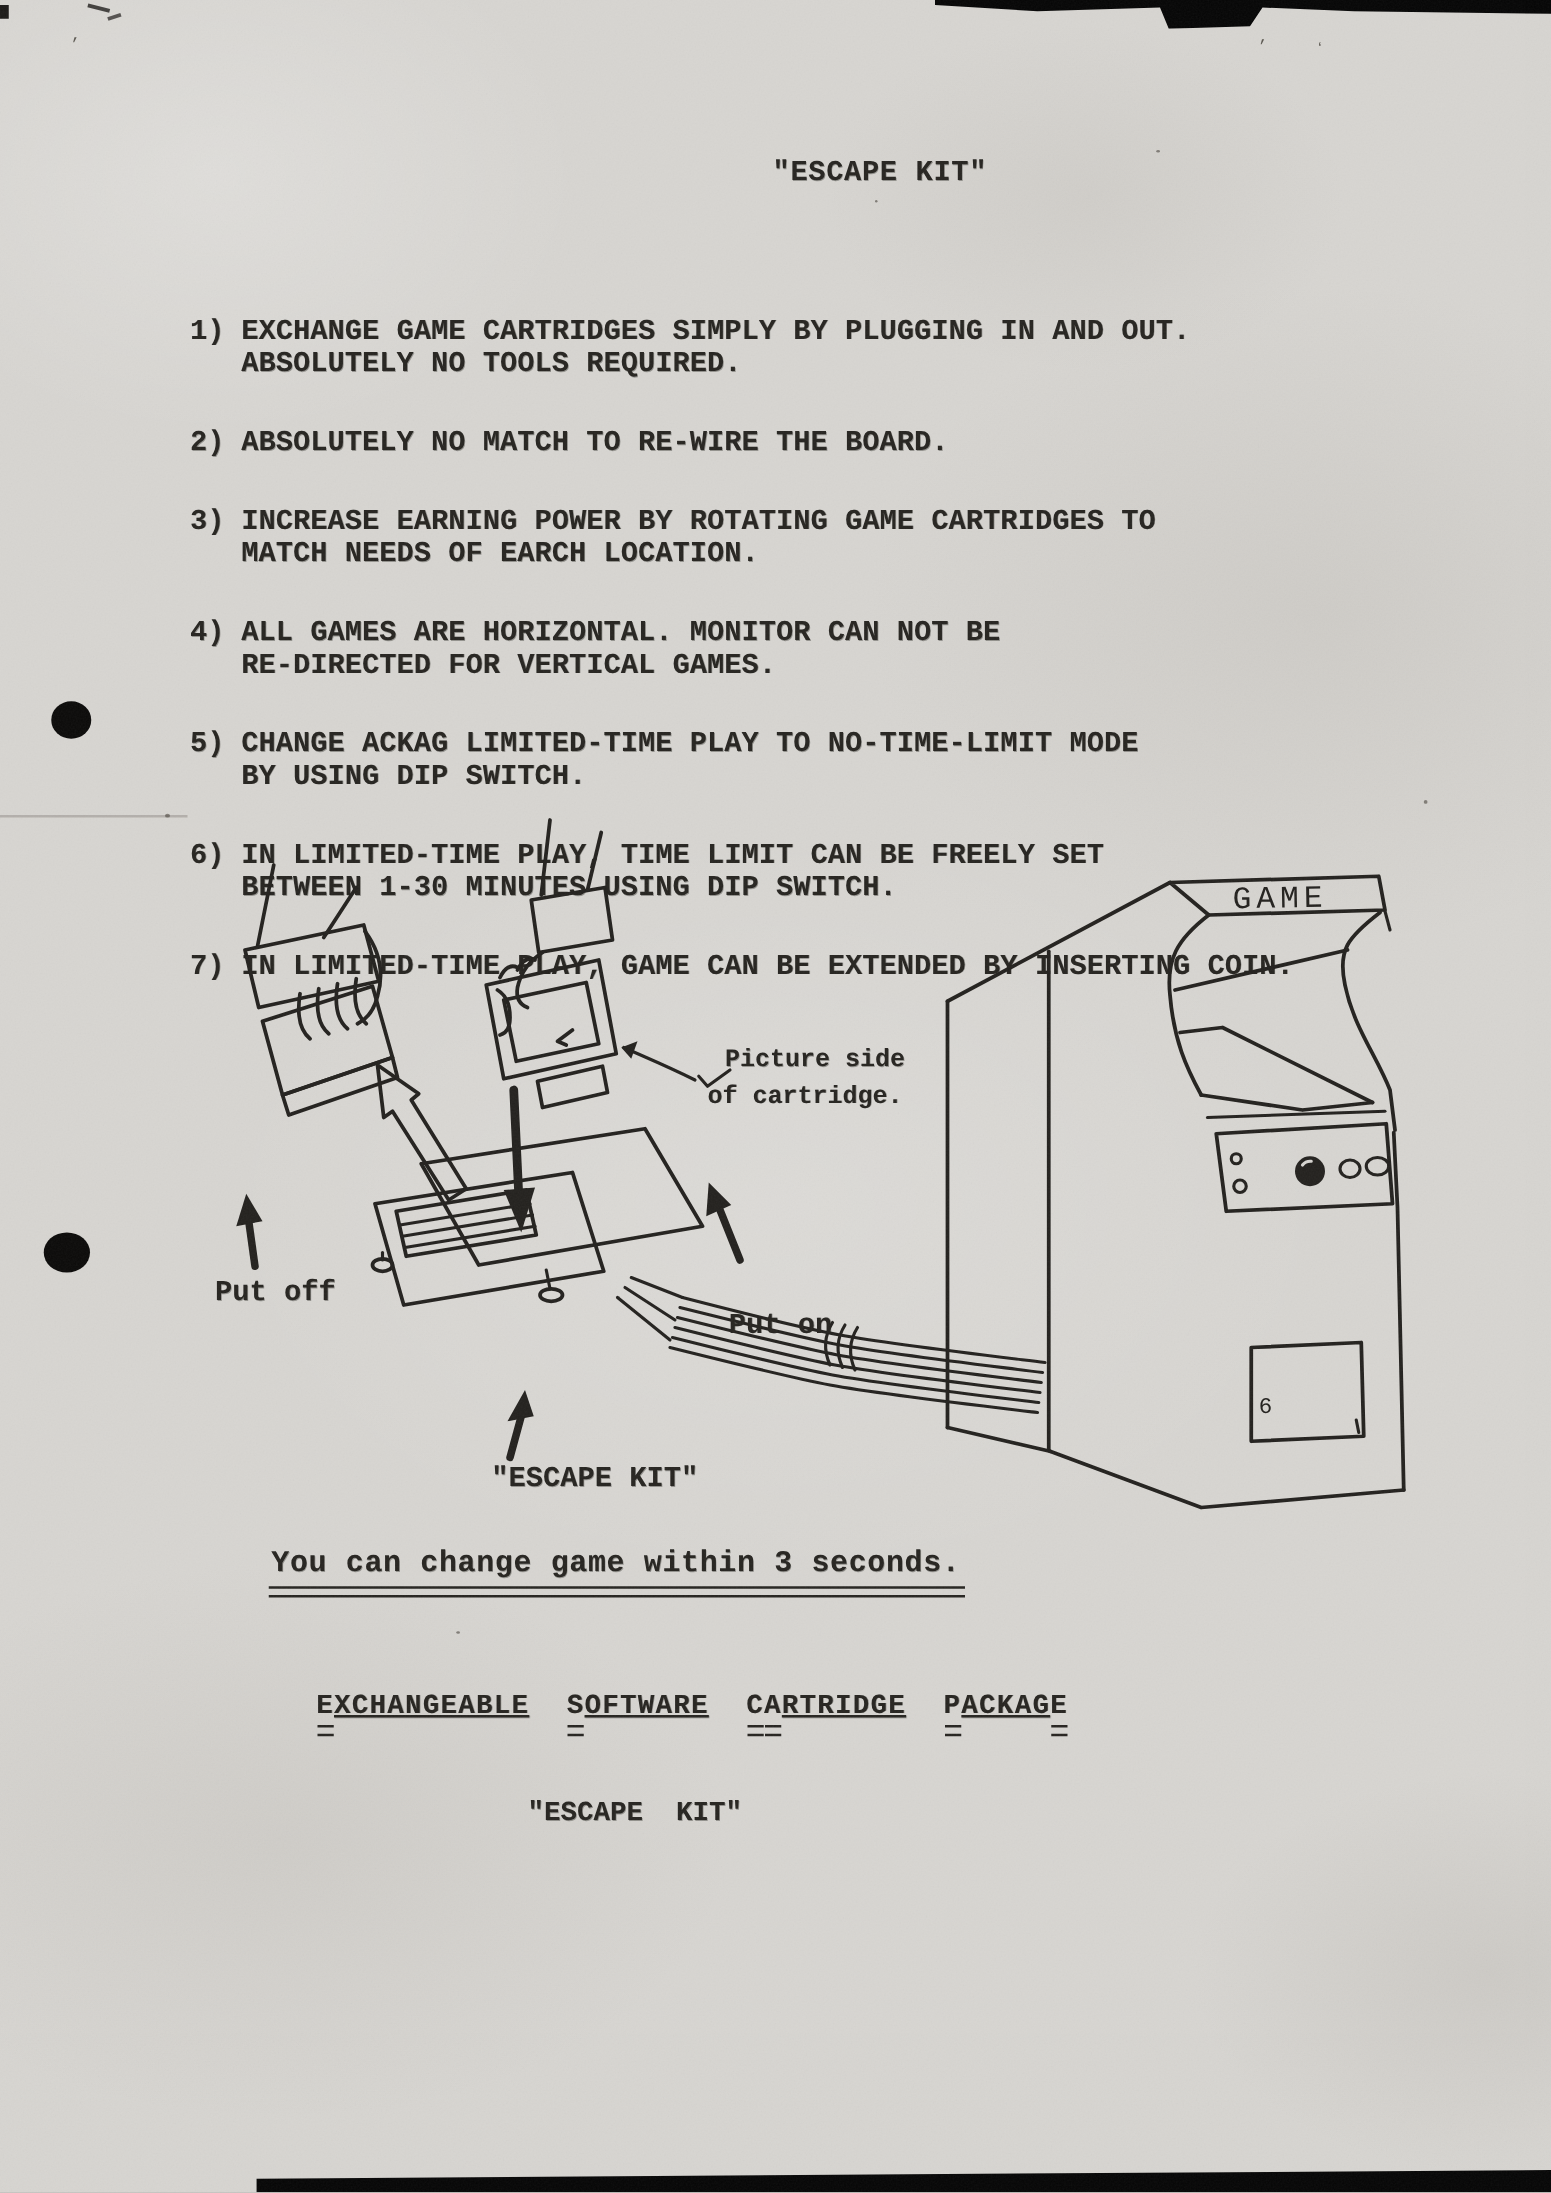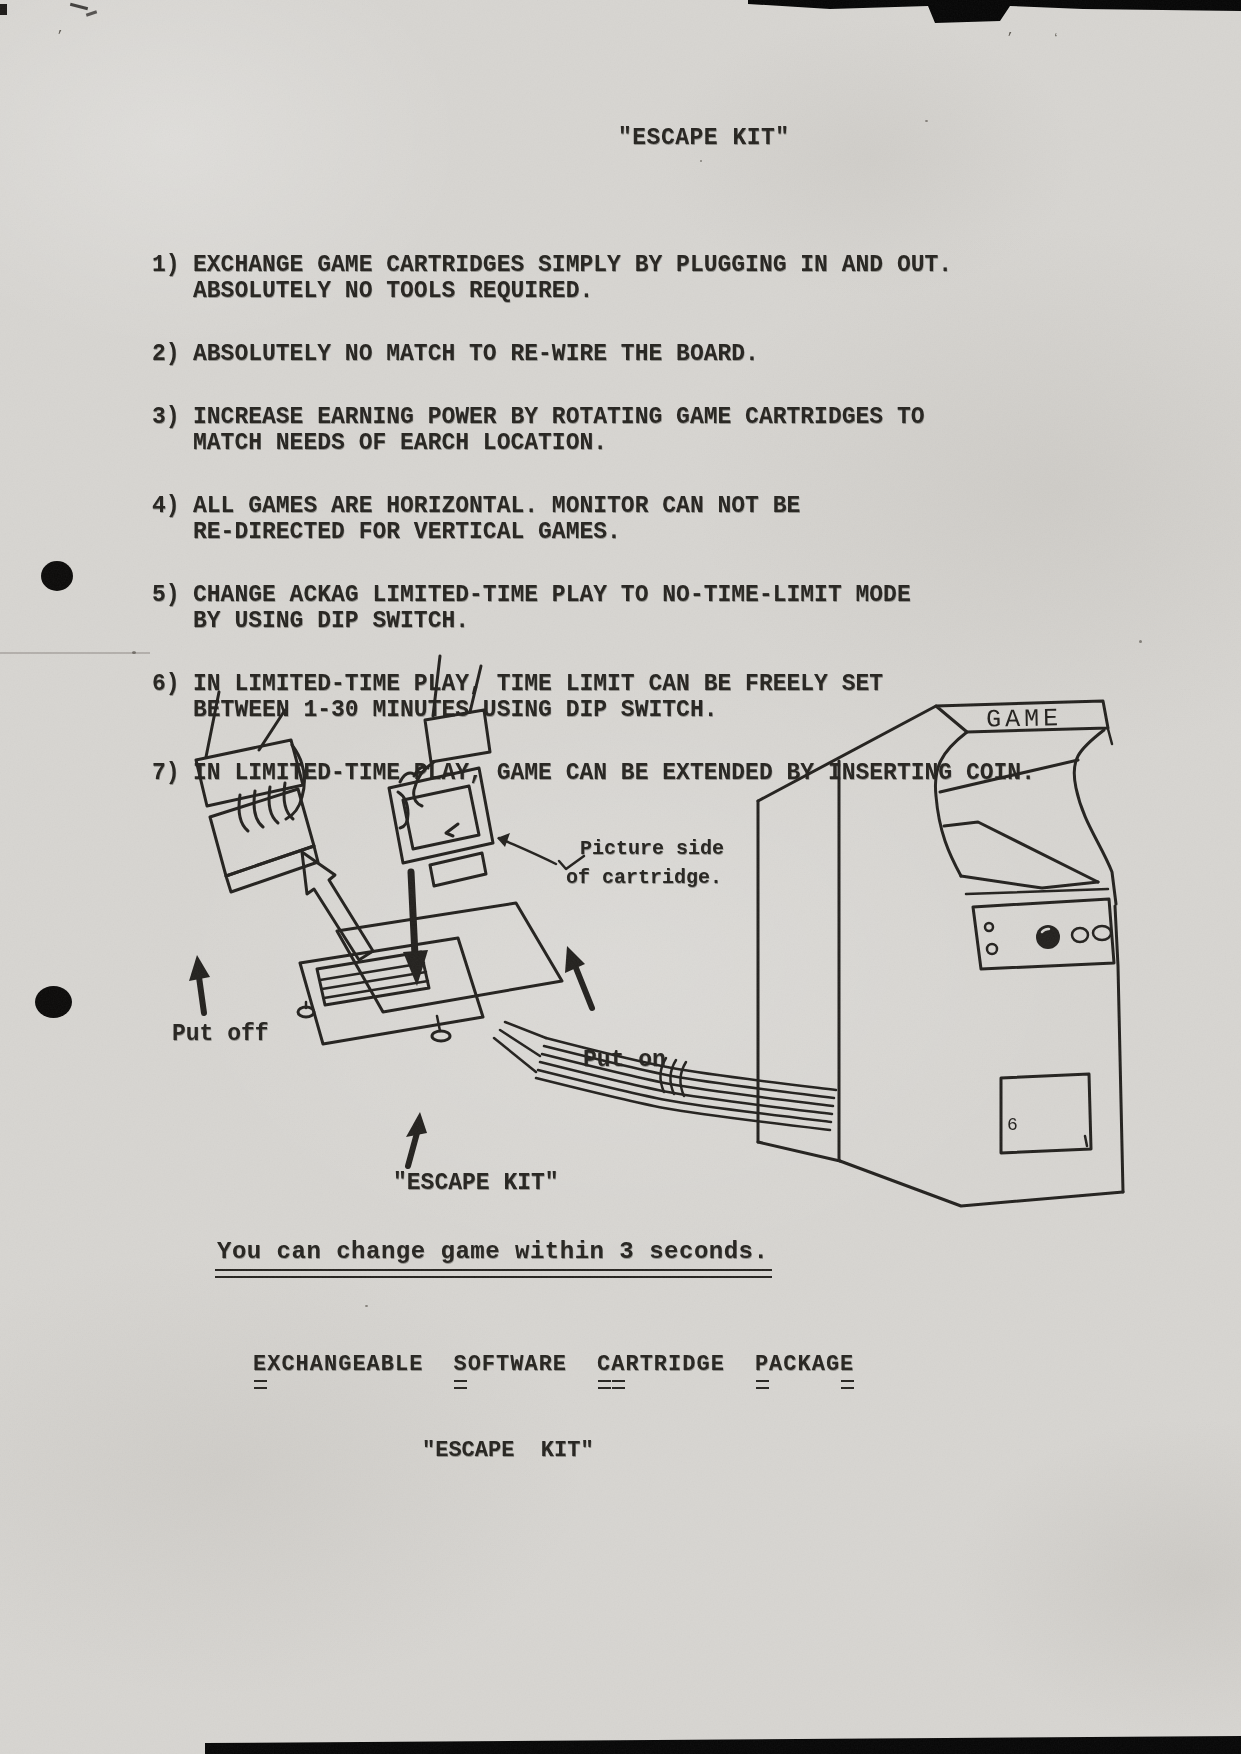--- a/index.html
+++ b/index.html
@@ -28,21 +28,21 @@
   .num{flex:0 0 41px;}
   .txt{flex:1;}
   .note{left:566px; top:834px; font-size:20px; line-height:29px; text-indent:14px;}
   .putoff{left:172px; top:1021px; font-size:23px;}
   .puton{left:583px; top:1047px; font-size:23px;}
   .kitlabel{left:393px; top:1170px; font-size:23px;}
   .caption{left:217px; top:1238px; font-size:24px; letter-spacing:.5px;}
   .caption::before,.caption::after{content:""; position:absolute; left:-2px; right:-4px; height:2.5px; background:var(--ink);}
   .caption::before{bottom:-6px;}
   .caption::after{bottom:-13px;}
-  .heading{left:253px; top:1352px; font-size:22px; letter-spacing:1px; white-space:nowrap;}
+  .heading{left:253px; top:1352px; font-size:22px; letter-spacing:1px; white-space:nowrap;text-decoration:underline;}
   .gap{margin-right:30px;}
   .mk{position:relative; display:inline-block;}
   .mk::after{content:""; position:absolute; left:1px; bottom:-12px; width:13px; height:5px;
     border-top:2.5px solid var(--ink); border-bottom:2.5px solid var(--ink);}
   .subtitle{left:422px; top:1438px; font-size:22px; white-space:pre;}
   .illus{position:absolute; left:0; top:580px;}
   
   .topbar{position:absolute; left:748px; top:0; width:493px; height:24px; background:#050505;
     clip-path:polygon(0px 0px,493px 0px,493px 11px,335px 9px,262px 6px,252px 21px,187px 23px,180px 6px,82px 9px,0px 4px);}
   .botbar{position:absolute; left:205px; top:1736px; width:1036px; height:18px; background:#060606;

